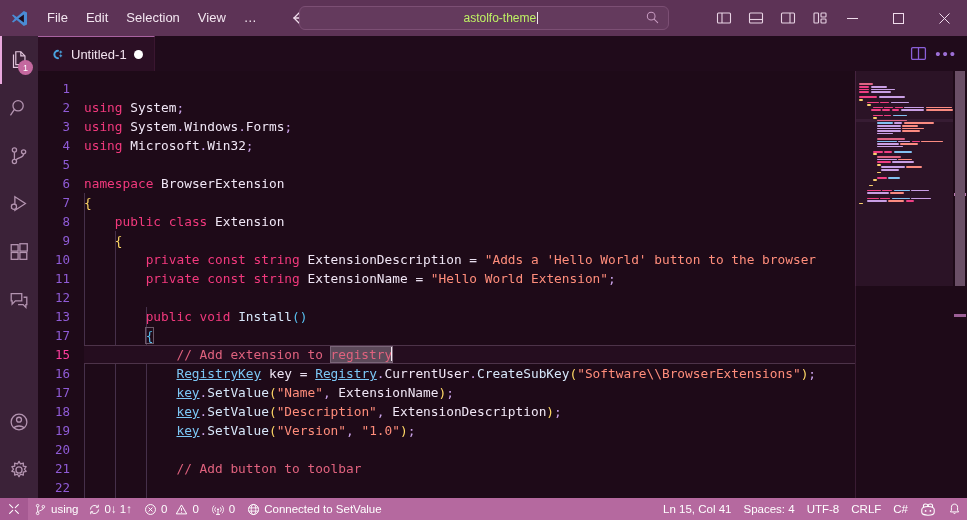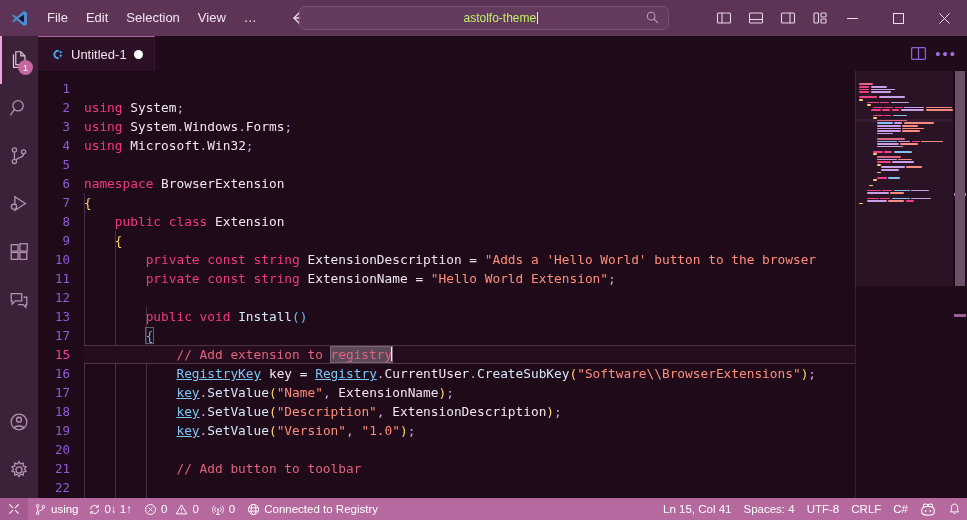--- a/index.html
+++ b/index.html
@@ -655,21 +655,21 @@
         </svg>
         <span>0</span>
       </div>
 
       <div class="sb-item">
         <svg width="13" height="13" viewBox="0 0 16 16">
           <circle cx="8" cy="8" r="6.2" stroke="#fff" stroke-width="1.2" fill="none"></circle>
           <ellipse cx="8" cy="8" rx="2.8" ry="6.2" stroke="#fff" stroke-width="1.1" fill="none"></ellipse>
           <path d="M2 6 H14 M2 10 H14" stroke="#fff" stroke-width="1.1"></path>
         </svg>
-        <span>Connected to Registry</span>
+        <span>Connected to SetValue</span>
       </div>
     </div>
 
     <div class="sb-right">
       <div class="sb-item">Ln 15, Col 41</div>
       <div class="sb-item">Spaces: 4</div>
       <div class="sb-item">UTF-8</div>
       <div class="sb-item">CRLF</div>
       <div class="sb-item">C#</div>
       <div class="sb-item">

